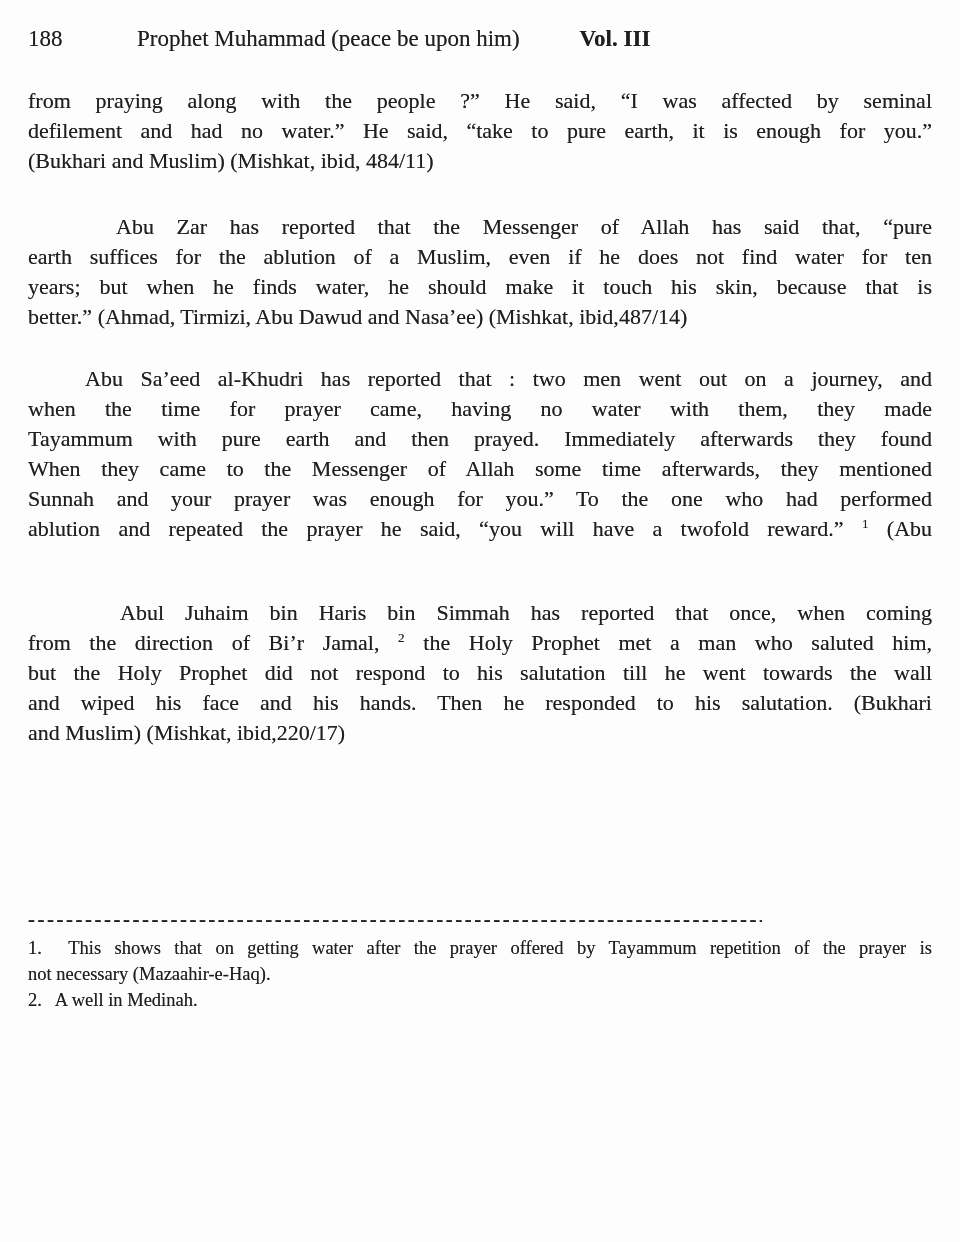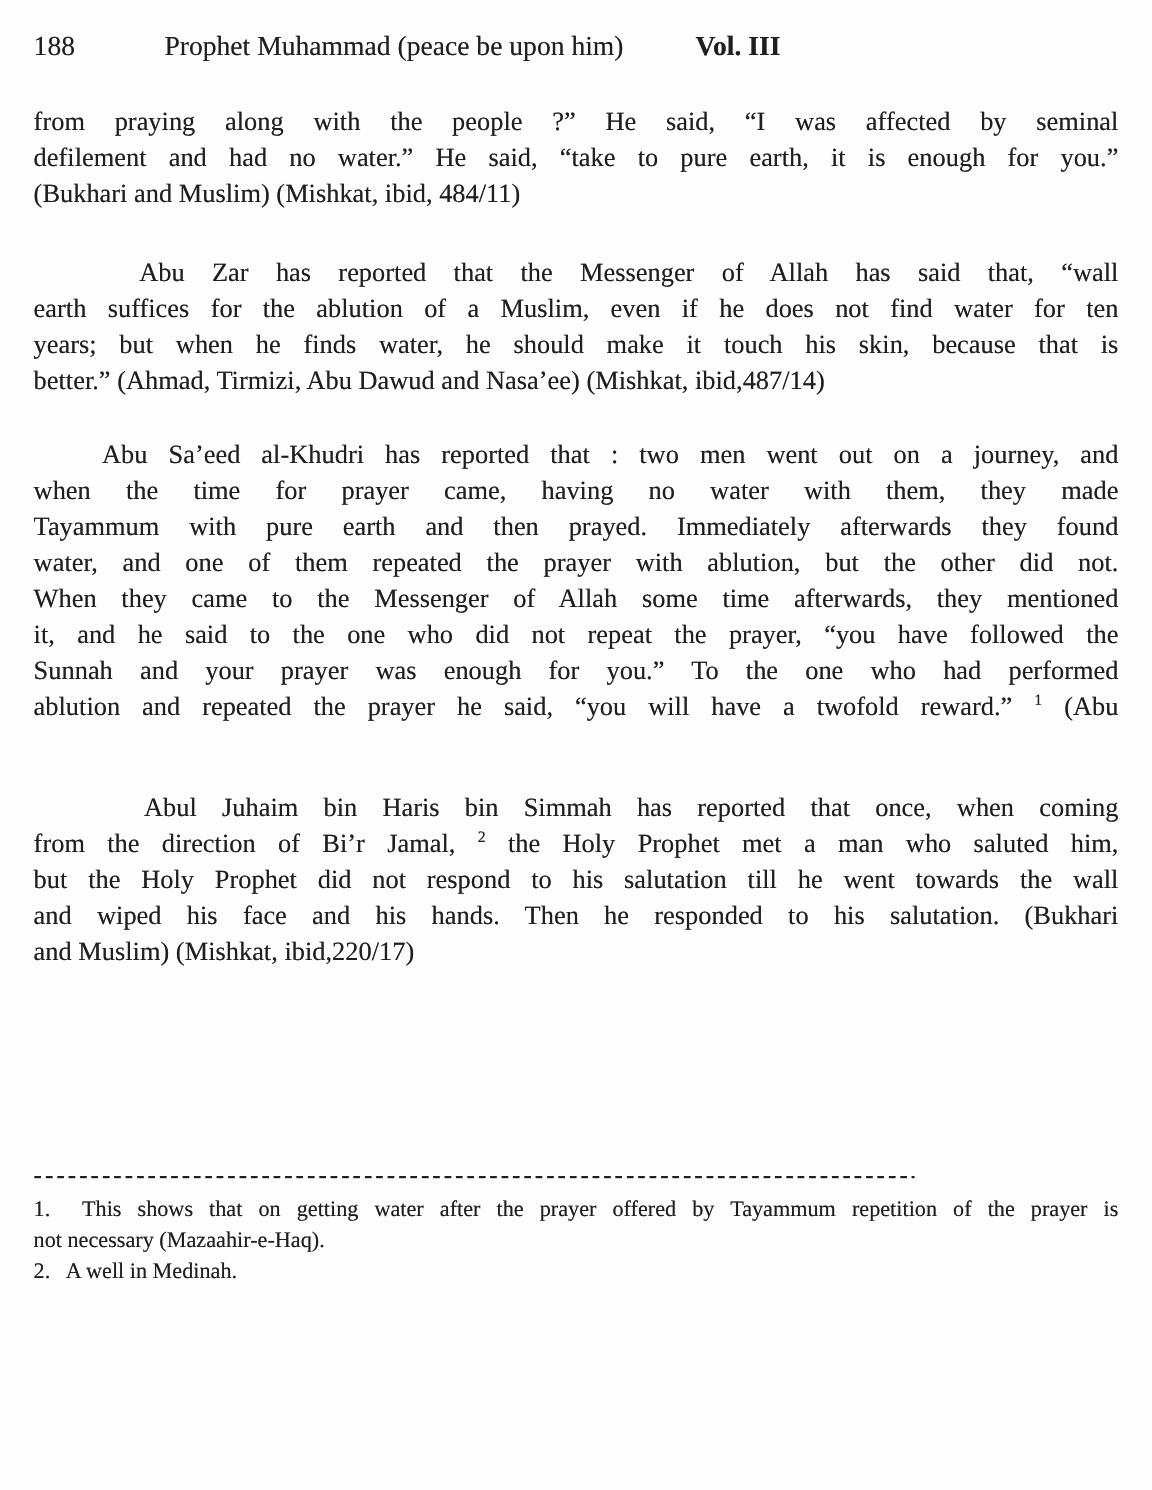--- a/index.html
+++ b/index.html
@@ -53,32 +53,30 @@
     <span class="title"><span>Prophet Muhammad </span><span class="it">(peace be upon him)</span></span>
     <span class="vol">Vol. III</span>
   </div>
 
   <div class="para p1">
       <div class="line"><span>from praying along with the people ?” He said, “I was affected by seminal</span></div>
       <div class="line"><span>defilement and had no water.” He said, “take to pure earth, it is enough for you.”</span></div>
       <div class="line last"><span>(</span><span class="it">Bukhari</span><span> and </span><span class="it">Muslim</span><span>) (</span><span class="it">Mishkat, ibid,</span><span> 484/11)</span></div>
     </div>
   <div class="para p2">
-      <div class="line"><span>Abu Zar has reported that the Messenger of Allah has said that, “wall</span></div>
+      <div class="line"><span>Abu Zar has reported that the Messenger of Allah has said that, “pure</span></div>
       <div class="line"><span>earth suffices for the ablution of a Muslim, even if he does not find water for ten</span></div>
       <div class="line"><span>years; but when he finds water, he should make it touch his skin, because that is</span></div>
       <div class="line last"><span>better.” (</span><span class="it">Ahmad, Tirmizi, Abu Dawud</span><span> and </span><span class="it">Nasa’ee</span><span>) (</span><span class="it">Mishkat, ibid,</span><span>487/14)</span></div>
     </div>
   <div class="para p3">
       <div class="line"><span>Abu Sa’eed al-Khudri has reported that : two men went out on a journey, and</span></div>
       <div class="line"><span>when the time for prayer came, having no water with them, they made</span></div>
       <div class="line"><span class="it">Tayammum</span><span> with pure earth and then prayed. Immediately afterwards they found</span></div>
-      <div class="line"><span>water, and one of them repeated the prayer with ablution, but the other did not.</span></div>
       <div class="line"><span>When they came to the Messenger of Allah some time afterwards, they mentioned</span></div>
-      <div class="line"><span>it, and he said to the one who did not repeat the prayer, “you have followed the</span></div>
       <div class="line"><span class="it">Sunnah</span><span> and your prayer was enough for you.” To the one who had performed</span></div>
       <div class="line"><span>ablution and repeated the prayer he said, “you will have a twofold reward.” </span><sup>1</sup><span> (</span><span class="it">Abu</span></div>
     </div>
   <div class="para p4">
       <div class="line"><span>Abul Juhaim bin Haris bin Simmah has reported that once, when coming</span></div>
       <div class="line"><span>from the direction of Bi’r Jamal, </span><sup>2</sup><span> the Holy Prophet met a man who saluted him,</span></div>
       <div class="line"><span>but the Holy Prophet did not respond to his salutation till he went towards the wall</span></div>
       <div class="line"><span>and wiped his face and his hands. Then he responded to his salutation. (</span><span class="it">Bukhari</span></div>
       <div class="line last"><span>and </span><span class="it">Muslim</span><span>) (</span><span class="it">Mishkat, ibid,</span><span>220/17)</span></div>
     </div>

